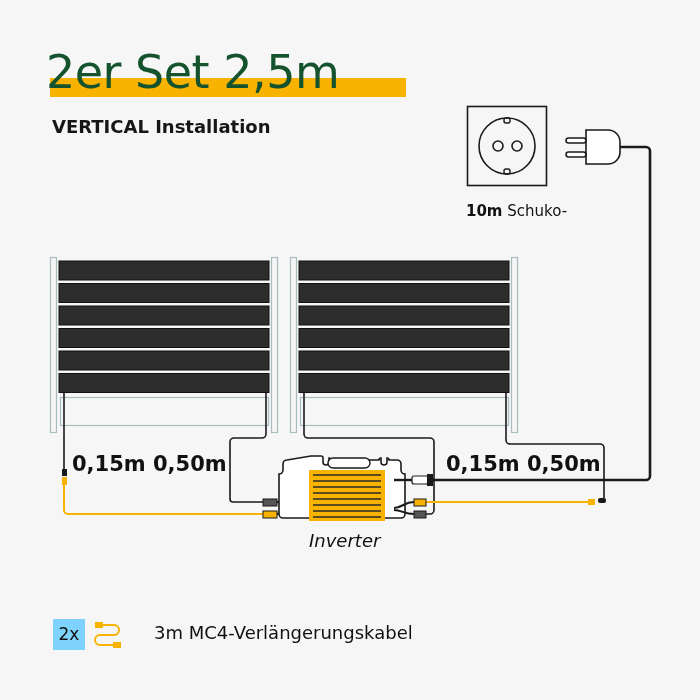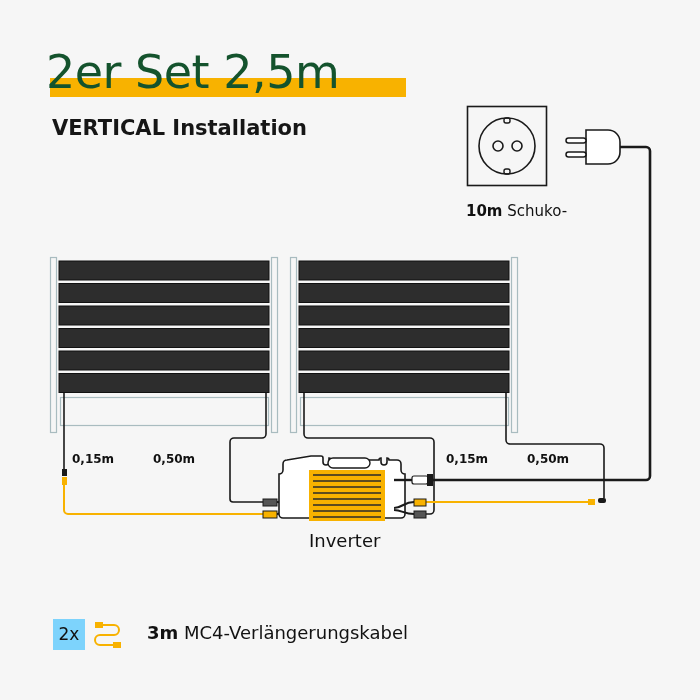--- a/index.html
+++ b/index.html
@@ -1,28 +1,28 @@
 <!DOCTYPE html>
 <html><head>
 <meta charset="utf-8">
 <style>
   html,body{margin:0;padding:0;}
   body{width:700px;height:700px;background:#f6f6f6;position:relative;overflow:hidden;font-family:"DejaVu Sans","Liberation Sans",sans-serif;color:#111;}
   .abs{position:absolute;}
   .title-wrap{left:46px;top:44px;}
   .title-bar{position:absolute;left:4px;top:34px;width:356px;height:19px;background:#f8b200;}
   .title{position:relative;font-size:46px;font-weight:normal;letter-spacing:-0.5px;line-height:56px;color:#14532d;white-space:nowrap;}
-  .subtitle{left:52px;top:116px;font-size:21px;font-weight:bold;color:#161616;}
-  .lbl{font-size:12px;font-weight:bold;color:#111;white-space:nowrap;}
+  .subtitle{left:52px;top:116px;font-size:18px;font-weight:bold;color:#161616;}
+  .lbl{font-size:21px;font-weight:bold;color:#111;white-space:nowrap;}
   .schuko{left:466px;top:200px;font-size:15px;line-height:22px;color:#111;}
   .schuko b{font-weight:bold;}
-  .inverter-label{left:309px;top:530px;font-size:18px;color:#111;}
+  .inverter-label{left:309px;top:530px;font-size:18px;color:#111;font-style:italic;}
   .qty{left:53px;top:619px;width:32px;height:31px;background:#7dd3fc;font-size:17px;text-align:center;line-height:31px;color:#111;}
   .mc4{left:147px;top:622px;font-size:18px;color:#111;white-space:nowrap;}
-  .mc4 b{font-weight:bold;}
+  .mc4 b{font-weight:normal;margin-left:7px;}
   svg{position:absolute;left:0;top:0;}
 </style>
 </head>
 <body>
 
 <div class="abs title-wrap">
   <div class="title-bar"></div>
   <div class="title">2er Set 2,5m</div>
 </div>
 <div class="abs subtitle">VERTICAL Installation</div>

